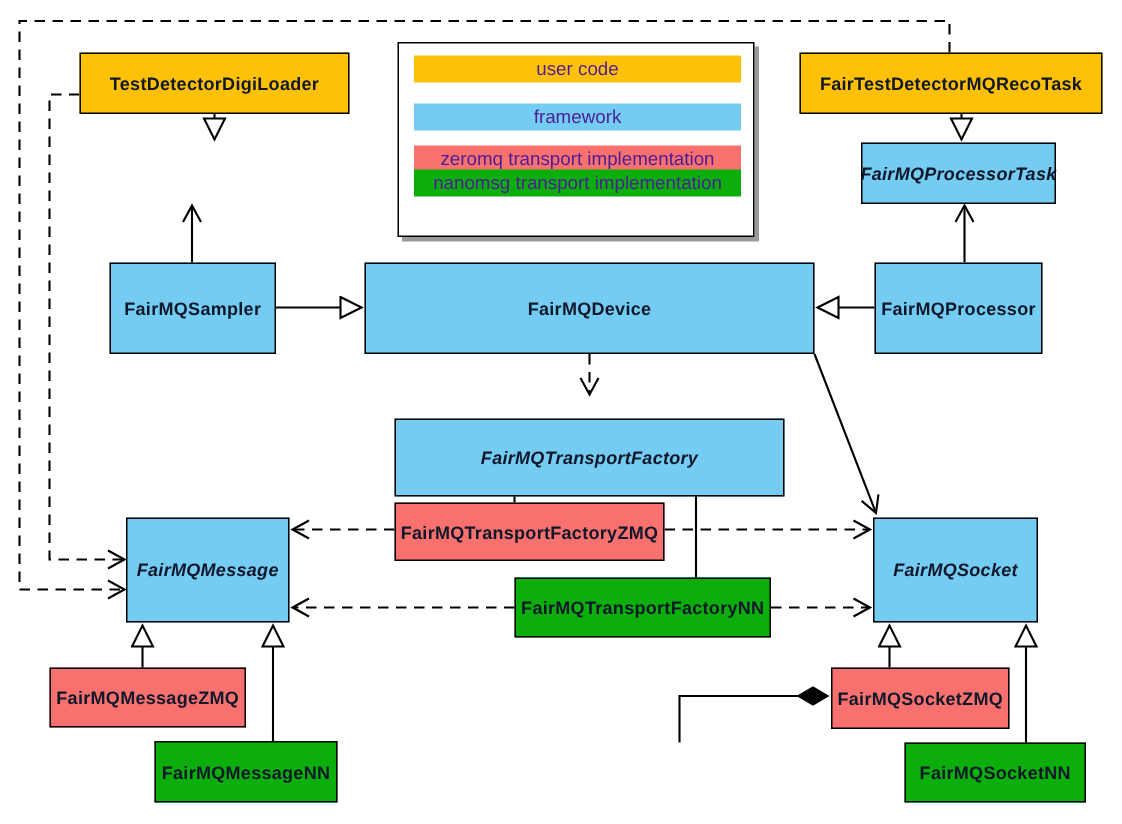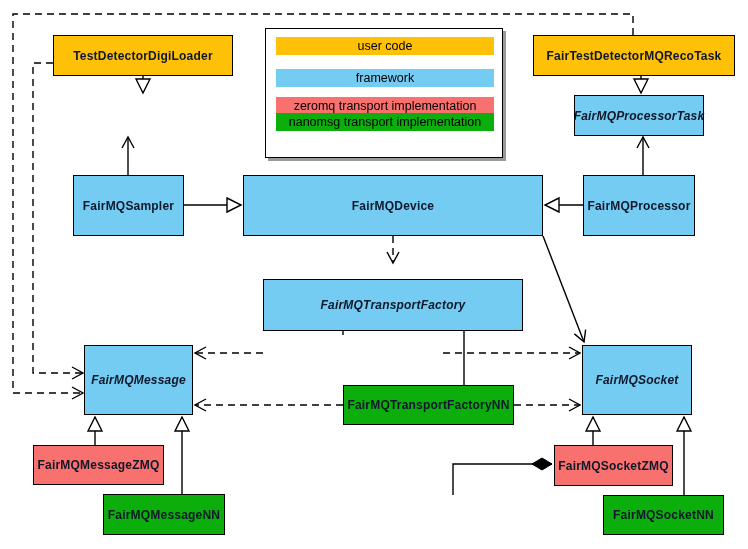--- a/index.html
+++ b/index.html
@@ -29,21 +29,21 @@
   #legend{
     position:absolute;z-index:2;
     left:265px;top:28px;width:238px;height:130px;
     box-sizing:border-box;
     background:#fff;border:1.5px solid #000;
     box-shadow:3px 3px 0 #9a9a9a;
   }
   .legend-bar{
     position:absolute;left:10px;width:218px;height:18px;
     display:flex;align-items:center;justify-content:center;
-    font-size:12.5px;font-weight:400;color:#000000;white-space:nowrap;
+    font-size:12.5px;font-weight:400;color:#4c1d95;white-space:nowrap;
   }
 </style>
 </head>
 <body>
 
 <div id="canvas">
 
   <svg id="connectors" width="748" height="549" viewBox="0 0 748 549">
     <defs>
       <marker id="tri" markerWidth="18" markerHeight="18" refX="15" refY="8" orient="auto" markerUnits="userSpaceOnUse">
@@ -98,20 +98,21 @@
   <div class="node cat-fw abstract" style="left:574px;top:95px;width:130px;height:41px">FairMQProcessorTask</div>
 
   <div class="node cat-fw" style="left:73px;top:175px;width:111px;height:61px">FairMQSampler</div>
 
   <div class="node cat-fw" style="left:243px;top:175px;width:300px;height:61px">FairMQDevice</div>
 
   <div class="node cat-fw" style="left:583px;top:175px;width:112px;height:61px">FairMQProcessor</div>
 
   <div class="node cat-fw abstract" style="left:263px;top:279px;width:260px;height:52px">FairMQTransportFactory</div>
 
+  <div class="node cat-zmq" style="left:263px;top:335px;width:180px;height:39px">FairMQTransportFactoryZMQ</div>
 
   <div class="node cat-fw abstract" style="left:84px;top:345px;width:109px;height:70px">FairMQMessage</div>
 
   <div class="node cat-nn" style="left:343px;top:385px;width:171px;height:40px">FairMQTransportFactoryNN</div>
 
   <div class="node cat-fw abstract" style="left:582px;top:345px;width:110px;height:70px">FairMQSocket</div>
 
   <div class="node cat-zmq" style="left:33px;top:445px;width:131px;height:40px">FairMQMessageZMQ</div>
 
   <div class="node cat-nn" style="left:103px;top:494px;width:122px;height:41px">FairMQMessageNN</div>

